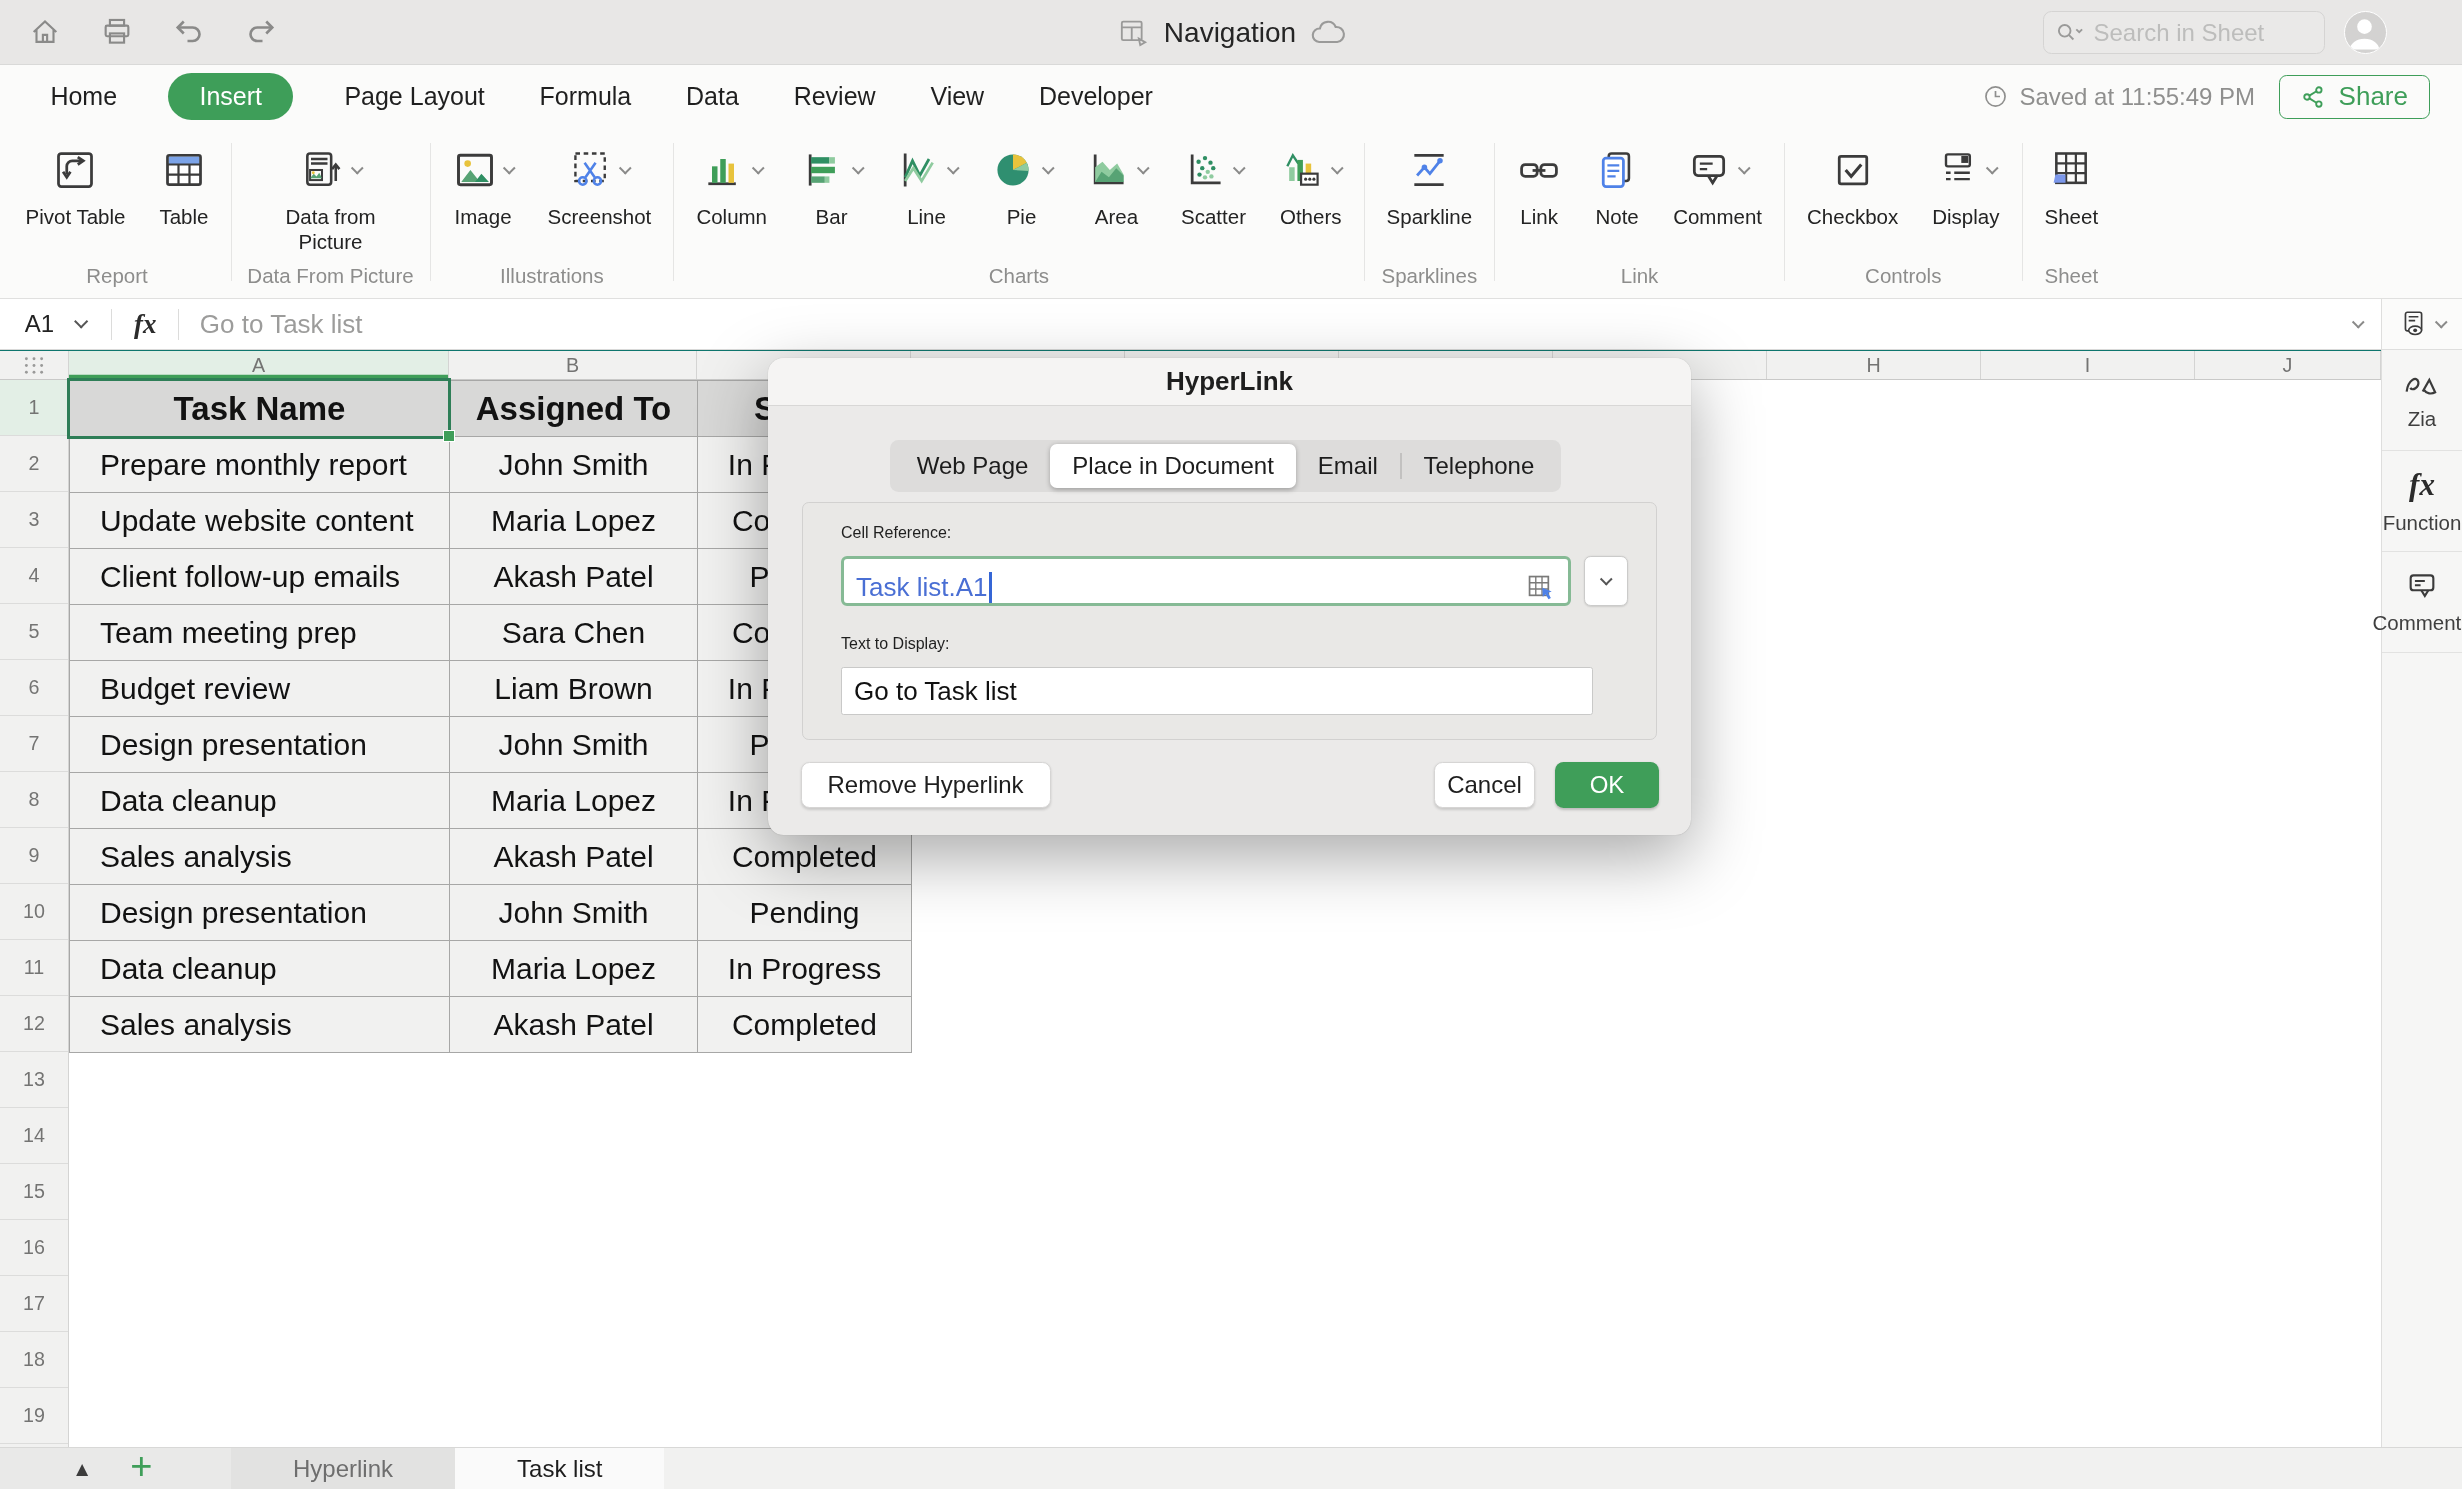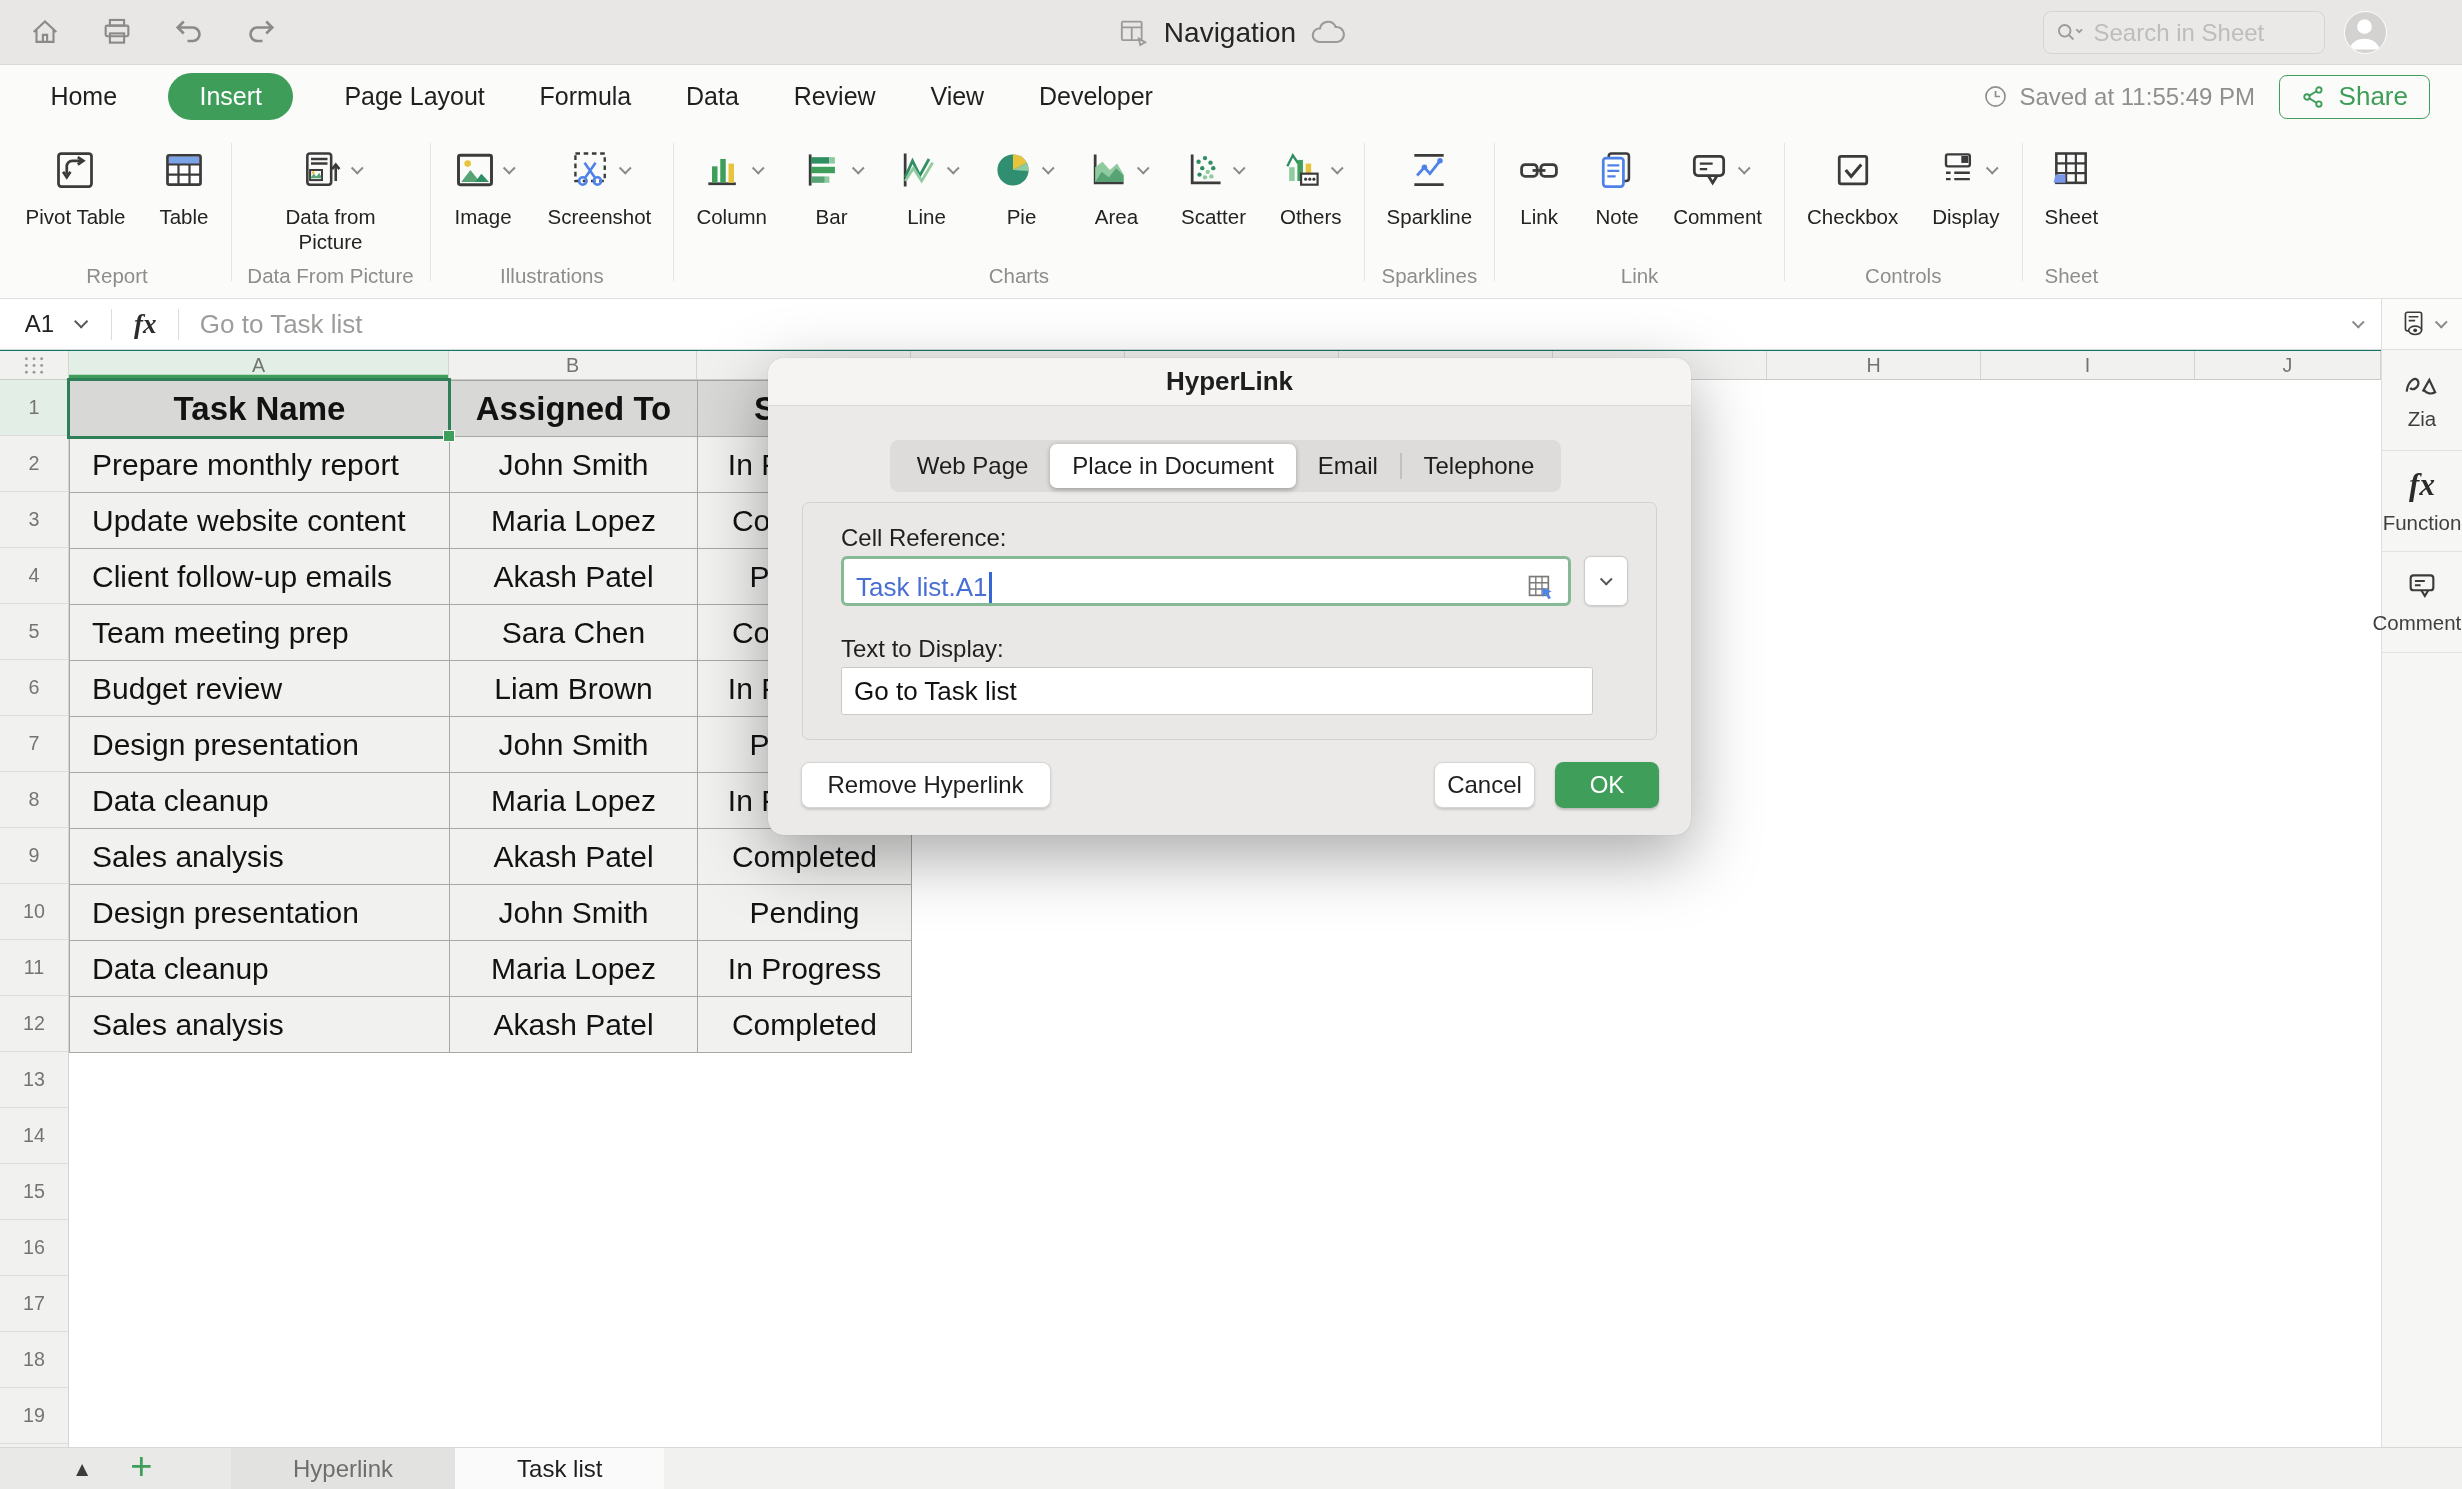--- a/index.html
+++ b/index.html
@@ -56,21 +56,21 @@
   .colh.colA { background:#e3efe6; box-shadow:inset 0 -4.3px 0 #3f9e59; }
   .w-a{width:380px}.w-b{width:248px}.w-c,.w-d,.w-e,.w-f,.w-g,.w-h,.w-i{width:214px}.w-j{width:186px}
   .rowheaders { position:absolute; left:0; top:29px; width:69px; bottom:0; background:#f1f1f0; border-right:0.9px solid #d4d4d3; }
   .rowh { height:56px; border-bottom:0.9px solid #dcdcdb; display:flex; align-items:center; justify-content:center; font-size:19.7px; color:#747473; }
   .rowh.r1 { background:#e3efe6; }
 
   .datatable { position:absolute; left:69px; top:29px; border-top:0.9px solid #a7a7a6; border-left:0.9px solid #a7a7a6; }
   .trow { display:flex; height:56px; }
   .tc { border-right:0.9px solid #a7a7a6; border-bottom:0.9px solid #a7a7a6; background:#f1f1f0; display:flex; align-items:center; justify-content:center; font-size:30px; color:#121212; overflow:hidden; white-space:nowrap; }
   .trow.hd .tc { background:#d8d8d7; font-weight:bold; font-size:33px; }
-  .tc.taskname { justify-content:flex-start; padding-left:22px; }
+  .tc.taskname { justify-content:flex-start; padding-left:30px; }
 
   .selbox { position:absolute; left:67px; top:26.5px; width:384px; height:61px; border:3.4px solid #2e7e57; pointer-events:none; }
   .selbox .handle { position:absolute; right:-6.8px; bottom:-6.8px; width:12px; height:12px; background:#3f9e59; border:1.7px solid #ffffff; }
 
   
   .sidebar { position:absolute; left:2381px; top:299px; width:81px; height:1148px; background:#f6f6f5; border-left:0.9px solid #dededd; }
   .sb-top { height:51px; background:#fbfbfa; border-bottom:0.9px solid #dededd; display:flex; align-items:center; justify-content:center; gap:6.8px; }
   .sb-item { height:101px; border-bottom:0.9px solid #e2e2e1; display:flex; flex-direction:column; align-items:center; justify-content:center; gap:8.5px; cursor:default; }
   .sb-lbl { font-size:20.5px; color:#3f3f3f; }
   .sb-fx { font-family:"Liberation Serif",serif; font-style:italic; font-weight:bold; font-size:31px; color:#2b2b2b; }
@@ -87,21 +87,21 @@
 
   
   .dialog { position:absolute; left:768px; top:358px; width:923px; height:477px; background:#ebeae9; border-radius:15.4px; box-shadow:0 21.4px 68px rgba(0,0,0,.34), 0 0 0.9px rgba(0,0,0,.3); z-index:50; }
   .dlg-titlebar { height:48px; background:#f5f4f3; border-bottom:0.9px solid #d8d7d6; border-radius:15.4px 15.4px 0 0; display:flex; align-items:center; justify-content:center; font-size:26px; font-weight:bold; color:#1e1e1e; }
   .dlg-tabs { position:absolute; left:0; right:8px; top:82px; display:flex; justify-content:center; }
   .segctl { display:flex; align-items:center; background:#dddcdb; border-radius:8.5px; padding:4.3px; font-size:24px; color:#1c1c1c; }
   .seg { padding:7.7px 22px; border-radius:6.8px; white-space:nowrap; }
   .seg.active { background:#ffffff; box-shadow:0 1.7px 5.1px rgba(0,0,0,.28); }
   .seg-sep { width:1.7px; height:26px; background:#c2c1c0; }
   .dlg-panel { position:absolute; left:34px; top:144px; width:855px; height:238px; background:#e9e8e6; border:0.9px solid #d2d1d0; border-radius:6.8px; }
-  .dlg-label { position:absolute; font-size:24px; color:#1f1f1f; }
+  .dlg-label { position:absolute; font-size:16px; color:#1f1f1f; }
   .cellref { position:absolute; left:38px; top:53px; width:730px; height:50px; background:#ffffff; border:3.4px solid #86ba95; border-radius:6px; display:flex; align-items:flex-end; padding:0 12px; }
   .cellref .val { font-size:26px; color:#4a6fd4; }
   .caret { display:inline-block; width:2.6px; height:31px; background:#3566d6; margin-left:1.7px; }
   .cellref .rangeic { margin-left:auto; }
   .dd-btn { position:absolute; left:781px; top:53px; width:44px; height:50px; background:#ffffff; border:0.9px solid #cbcbca; border-radius:6.8px; box-shadow:0 0.9px 1.7px rgba(0,0,0,.12); display:flex; align-items:center; justify-content:center; }
   .textdisp { position:absolute; left:38px; top:164px; width:752px; height:48px; background:#ffffff; border:0.9px solid #c9c9c8; border-radius:2.6px; font-size:26px; color:#111; padding:0 12px; font-family:"Liberation Sans",sans-serif; outline:none; }
   .dlg-btn { position:absolute; top:404px; height:46px; border-radius:8.5px; display:flex; align-items:center; justify-content:center; font-size:24px; }
   .dlg-btn.white { background:#ffffff; color:#1e1e1e; border:0.9px solid #d6d5d4; box-shadow:0 1.7px 2.6px rgba(0,0,0,.14); }
   .btn-remove { left:32.5px; padding:0 26px; }
   .btn-cancel { left:666px; width:101px; }

